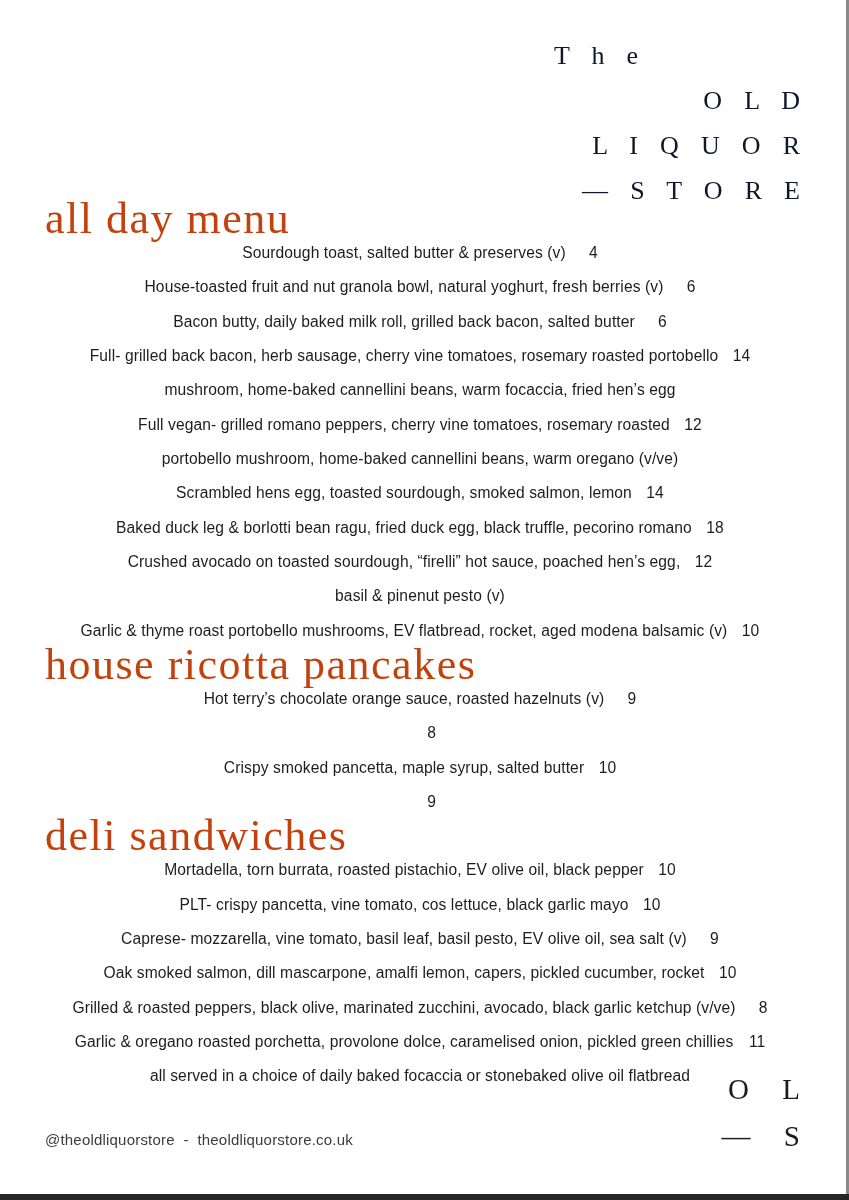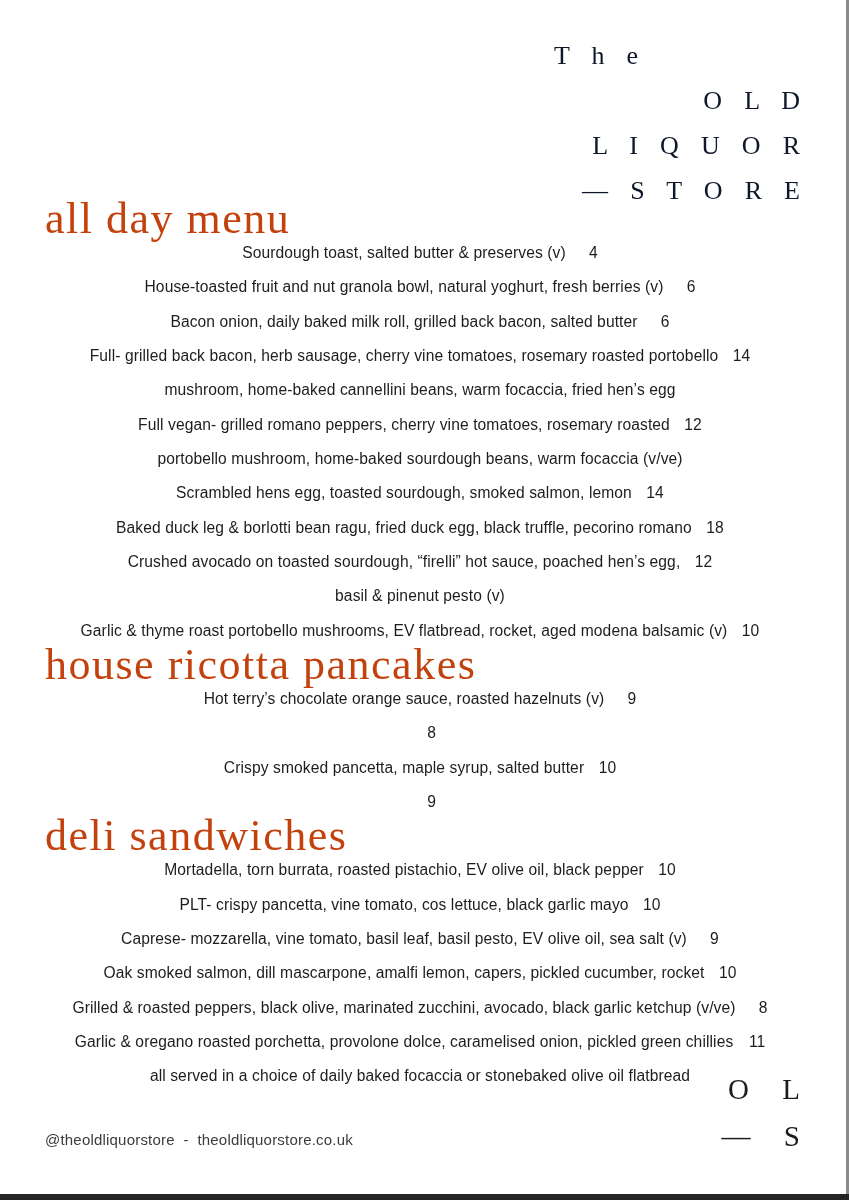--- a/index.html
+++ b/index.html
@@ -133,36 +133,36 @@
         <h2 class="section-title">all day menu</h2>
         <div class="item-row">
           <span class="item-text">Sourdough toast, salted butter &amp; preserves (v)</span>
           <span class="item-price">4</span>
         </div>
         <div class="item-row">
           <span class="item-text">House-toasted fruit and nut granola bowl, natural yoghurt, fresh berries (v)</span>
           <span class="item-price">6</span>
         </div>
         <div class="item-row">
-          <span class="item-text">Bacon onion, daily baked milk roll, grilled back bacon, salted butter</span>
+          <span class="item-text">Bacon butty, daily baked milk roll, grilled back bacon, salted butter</span>
           <span class="item-price">6</span>
         </div>
         <div class="item-row">
           <span class="item-text">Full- grilled back bacon, herb sausage, cherry vine tomatoes, rosemary roasted portobello</span>
           <span class="item-price">14</span>
         </div>
         <div class="item-row">
           <span class="item-text">mushroom, home-baked cannellini beans, warm focaccia, fried hen’s egg</span>
         </div>
         <div class="item-row">
           <span class="item-text">Full vegan- grilled romano peppers, cherry vine tomatoes, rosemary roasted</span>
           <span class="item-price">12</span>
         </div>
         <div class="item-row">
-          <span class="item-text">portobello mushroom, home-baked sourdough beans, warm focaccia (v/ve)</span>
+          <span class="item-text">portobello mushroom, home-baked cannellini beans, warm oregano (v/ve)</span>
         </div>
         <div class="item-row">
           <span class="item-text">Scrambled hens egg, toasted sourdough, smoked salmon, lemon</span>
           <span class="item-price">14</span>
         </div>
         <div class="item-row">
           <span class="item-text">Baked duck leg &amp; borlotti bean ragu, fried duck egg, black truffle, pecorino romano</span>
           <span class="item-price">18</span>
         </div>
         <div class="item-row">

